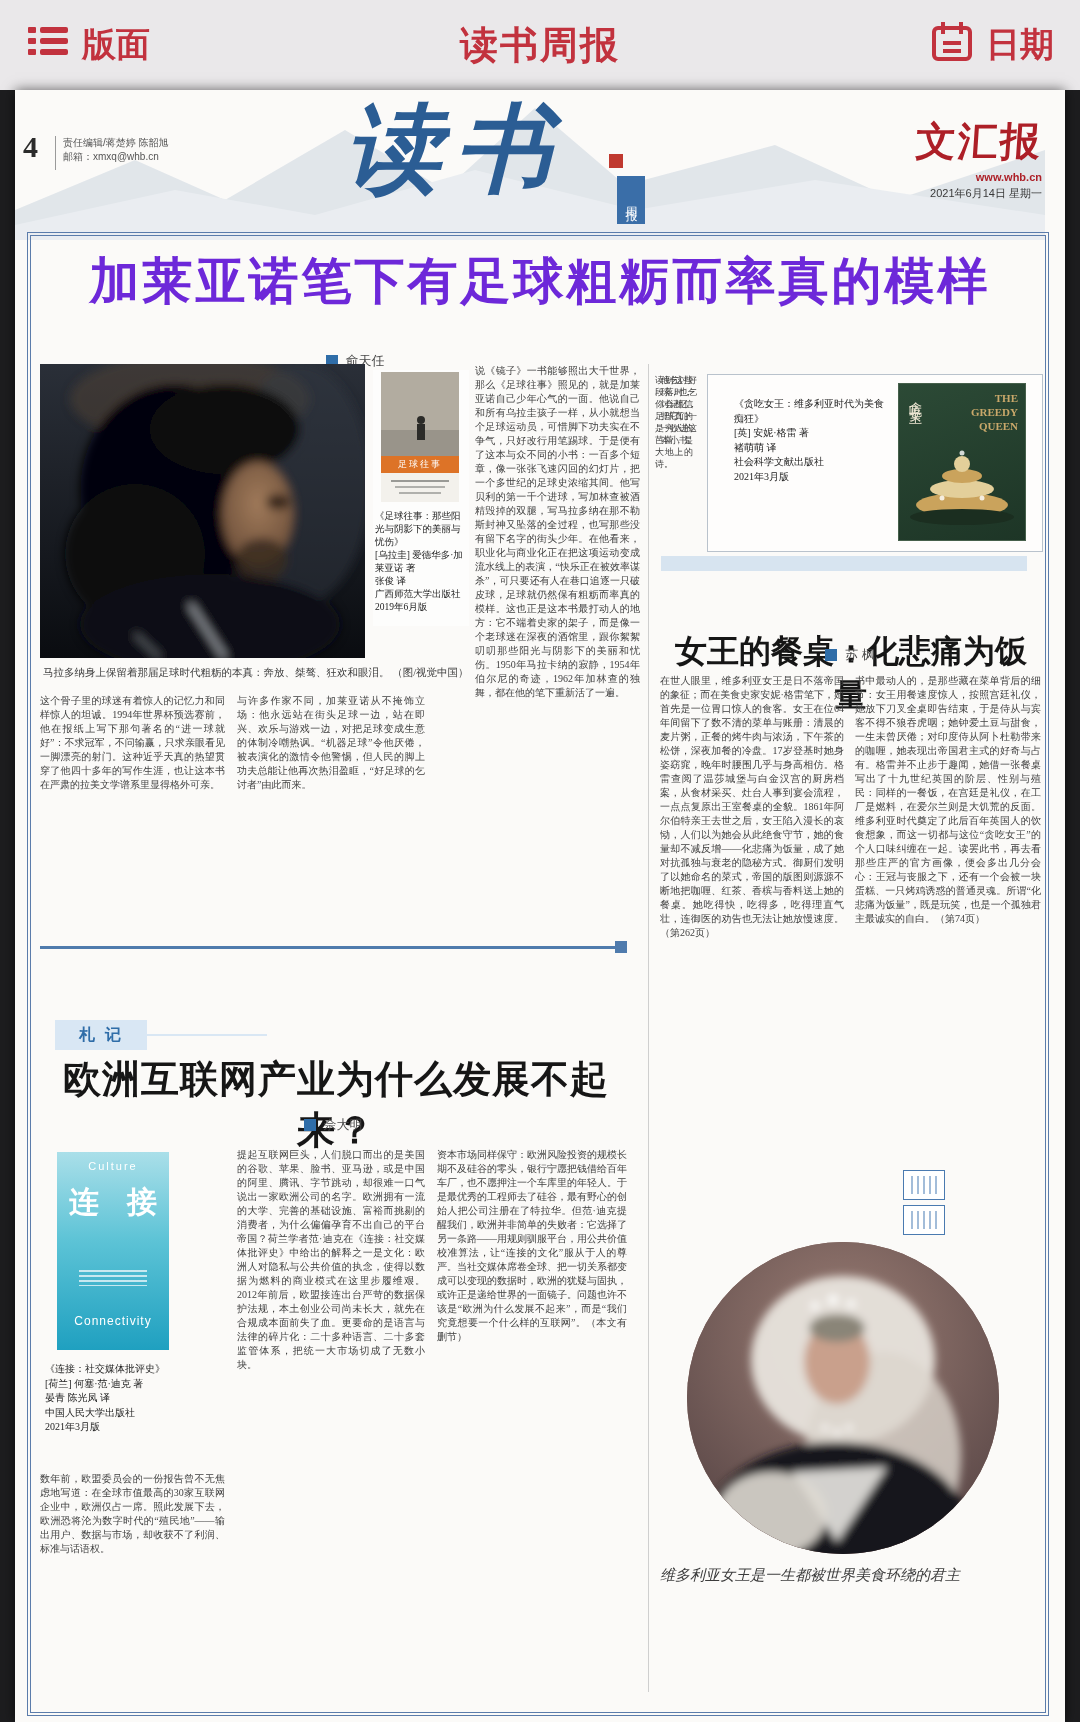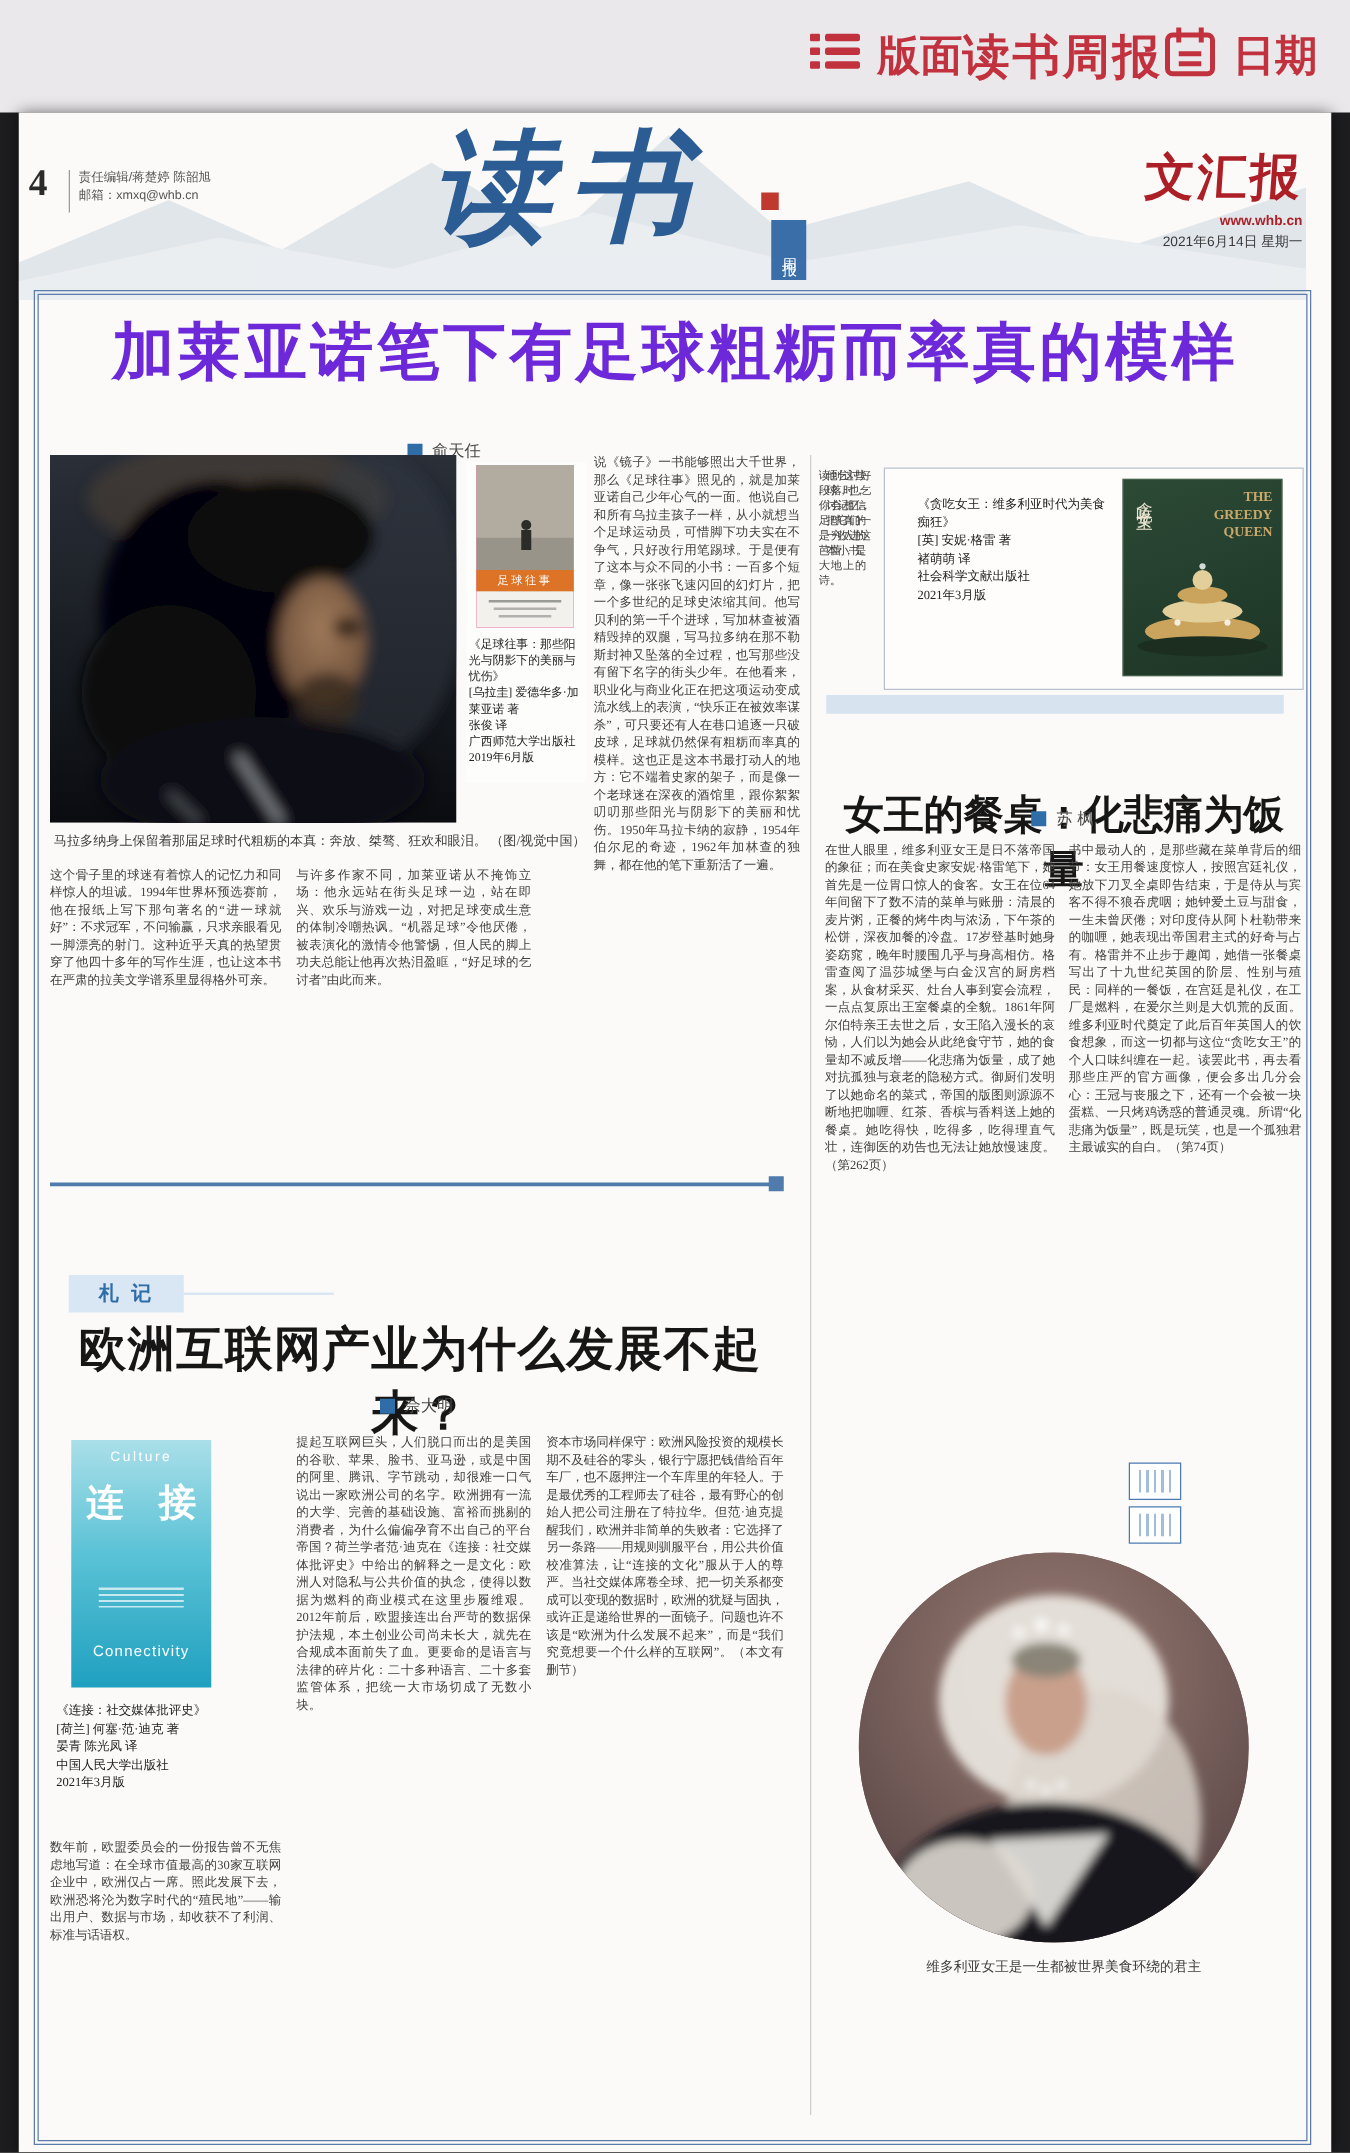--- a/index.html
+++ b/index.html
@@ -1,21 +1,21 @@
 <!DOCTYPE html>
 <html><head>
 <meta charset="utf-8">
 <style>
   html,body{margin:0;padding:0;background:#1d1d1f;font-family:"Liberation Sans",sans-serif;}
   #screen{position:relative;width:1080px;height:1722px;overflow:hidden;background:#1d1d1f;}
   .abs{position:absolute;}
 
   
   #appbar{left:0;top:0;width:1080px;height:90px;background:#eae8ea;display:flex;align-items:center;
-          justify-content:flex-end;padding:0 26px;box-sizing:border-box;color:#c2323e;}
+          justify-content:space-between;padding:0 26px;box-sizing:border-box;color:#c2323e;}
   .barbtn{display:flex;align-items:center;gap:12px;background:none;border:none;color:#c2323e;
           font-size:34px;font-weight:bold;font-family:"Liberation Sans",sans-serif;cursor:pointer;padding:0;}
   #bar-title{font-size:38px;font-weight:bold;letter-spacing:2px;}
 
   
   #page{left:15px;top:90px;width:1050px;height:1632px;background:#fbfaf8;box-shadow:0 0 12px rgba(0,0,0,.6);}
   .serif{font-family:"Liberation Serif",serif;}
 
   #pg-num{left:8px;top:40px;font-size:30px;font-weight:bold;color:#2b2b2b;}
   #pg-num-divider{left:40px;top:46px;width:1px;height:34px;background:#9a9a9a;}
@@ -78,22 +78,22 @@
   #cover2{left:190px;top:8px;width:128px;height:158px;background:linear-gradient(160deg,#2c4a36,#1d3526);overflow:hidden;}
   #cover2-en{left:58px;top:8px;width:62px;text-align:right;color:#c9a86a;font-size:11px;line-height:14px;
              font-family:"Liberation Serif",serif;font-weight:bold;}
   #cover2-cn{left:8px;top:8px;writing-mode:vertical-rl;color:#ece5d2;font-size:13px;letter-spacing:4px;}
   #band-blue{left:646px;top:466px;width:366px;height:15px;background:#d7e4f0;}
   #ornament{left:888px;top:1080px;width:42px;height:66px;}
   .orn-box{width:40px;height:28px;border:1px solid #4a7ab0;background:#fff;margin-bottom:5px;position:relative;}
   .orn-box::after{content:"";position:absolute;left:7px;top:5px;right:7px;bottom:5px;
        background:repeating-linear-gradient(90deg,#7ba0c9 0 2px,transparent 2px 6px);opacity:.7;}
   #victoria{left:672px;top:1152px;width:312px;height:312px;border-radius:50%;overflow:hidden;background:#7b5a55;}
-  #caption2{left:645px;top:1476px;width:382px;text-align:center;font-size:11px;color:#3c3c3c;
-            font-family:"Liberation Serif",serif;}
+  #caption2{left:645px;top:1476px;width:382px;text-align:left;font-size:15px;color:#3c3c3c;
+            font-family:"Liberation Serif",serif;font-style:italic;}
 
   
   #cover3{left:42px;top:1062px;width:112px;height:198px;background:linear-gradient(180deg,#aadfe9 0%,#5cc3d6 45%,#1fa0c0 100%);overflow:hidden;}
   #cover3-top{left:0;top:8px;width:112px;text-align:center;color:#fff;font-size:11px;letter-spacing:2px;}
   #cover3-cn{left:0;top:30px;width:112px;color:#fff;font-size:30px;font-weight:bold;display:flex;
              justify-content:space-between;padding:0 12px;box-sizing:border-box;}
   #cover3-lines{left:22px;top:118px;width:68px;height:16px;
       background:repeating-linear-gradient(#ffffffb0 0 2px,transparent 2px 5px);}
   #cover3-bottom{left:0;top:162px;width:112px;text-align:center;color:#fff;font-size:12px;letter-spacing:1px;}
   #book3-info{left:30px;top:1272px;width:168px;font-size:10px;line-height:14.5px;}

